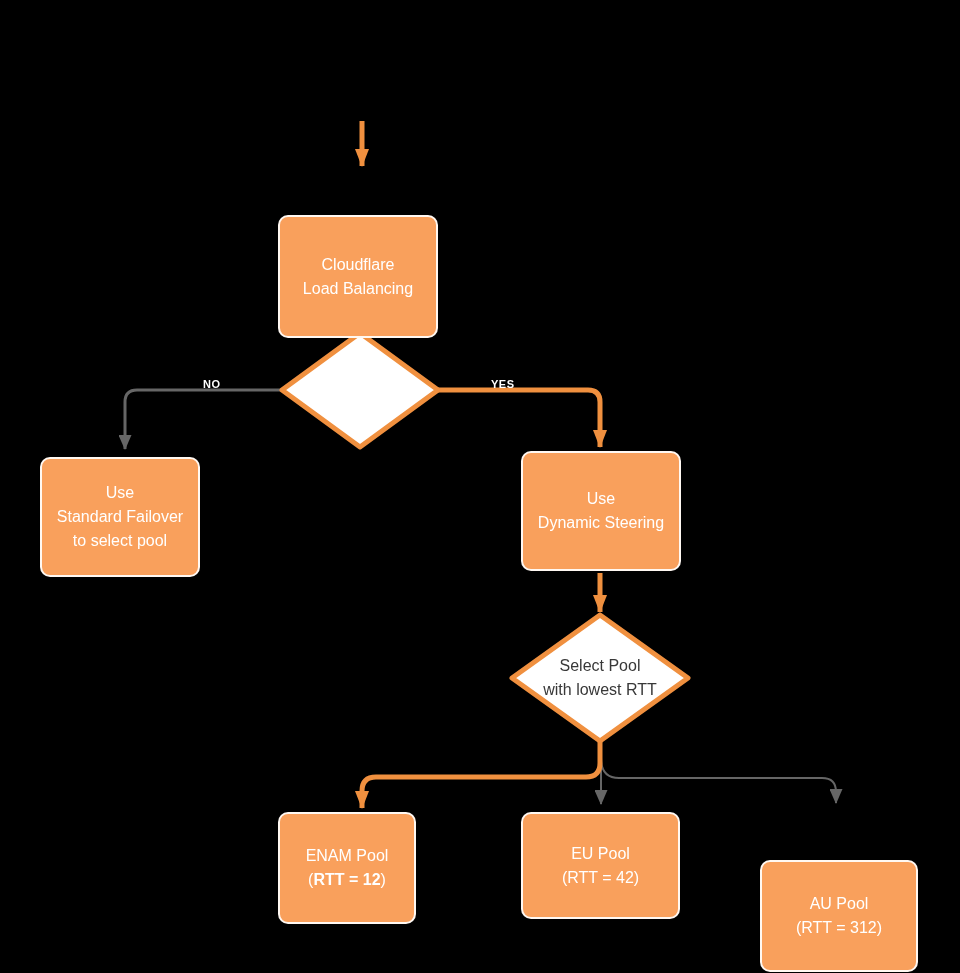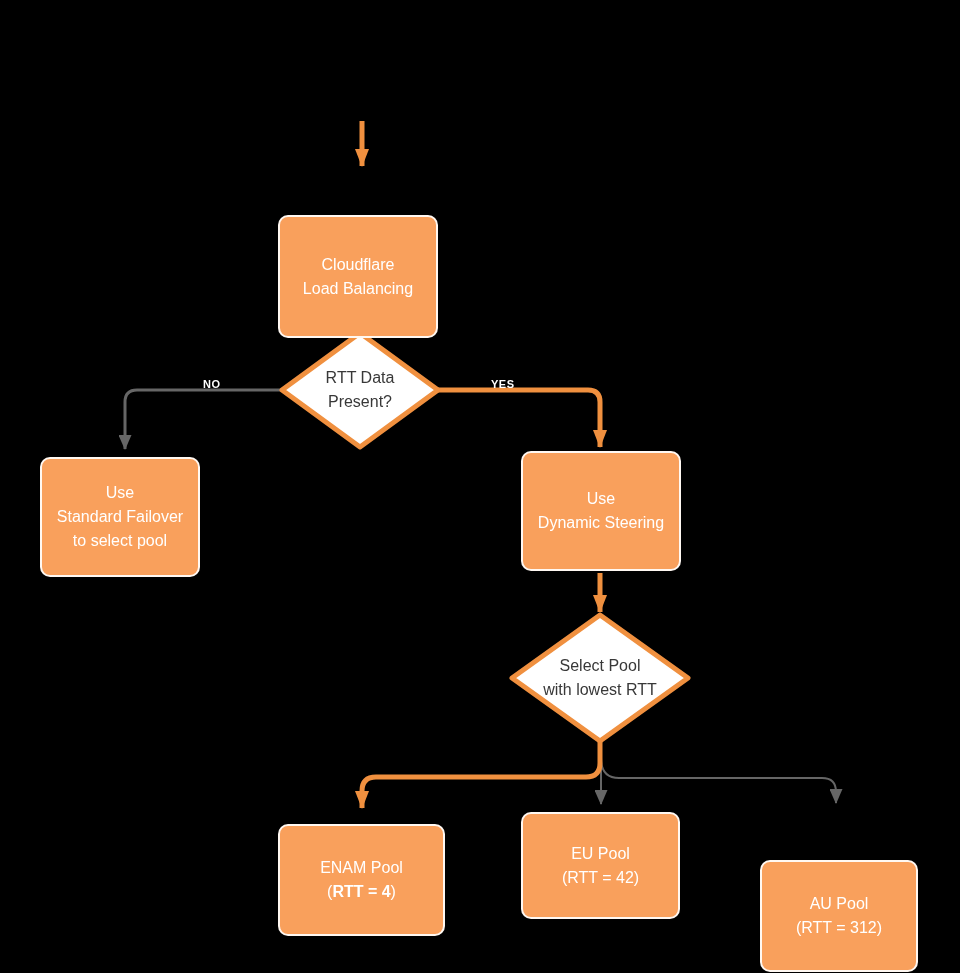--- a/index.html
+++ b/index.html
@@ -53,41 +53,39 @@
 
   <div class="edge-label" style="left:203px;top:378px;">NO</div>
   <div class="edge-label" style="left:491px;top:378px;">YES</div>
 
 
   <div class="node rect" style="left:278px;top:170px;width:160px;height:123px;margin-top:45px;">
     <div class="pre">Cloudflare
 Load Balancing</div>
   </div>
 
-  <div class="diamond-label" style="left:290px;top:366px;width:140px;">RTT Data
-Present?</div>
 
   <div class="node rect" style="left:40px;top:457px;width:160px;height:120px;">
     <div class="pre">Use
 Standard Failover
 to select pool</div>
   </div>
 
   <div class="node rect" style="left:521px;top:451px;width:160px;height:120px;">
     <div class="pre">Use
 Dynamic Steering</div>
   </div>
 
   <div class="diamond-label" style="left:510px;top:654px;width:180px;">Select Pool
 with lowest RTT</div>
 
-  <div class="node rect" style="left:278px;top:812px;width:167px;height:112px;margin-top:12px;">
+  <div class="node rect" style="left:278px;top:812px;width:138px;height:112px;">
     <div>
       <span>ENAM Pool</span><br>
-      <span>(</span><b>RTT = 4</b><span>)</span>
+      <span>(</span><b>RTT = 12</b><span>)</span>
     </div>
   </div>
 
   <div class="node rect" style="left:521px;top:812px;width:159px;height:107px;">
     <div class="pre">EU Pool
 (RTT = 42)</div>
   </div>
 
   <div class="node rect" style="left:760px;top:812px;width:158px;height:112px;margin-top:48px;">
     <div class="pre">AU Pool

